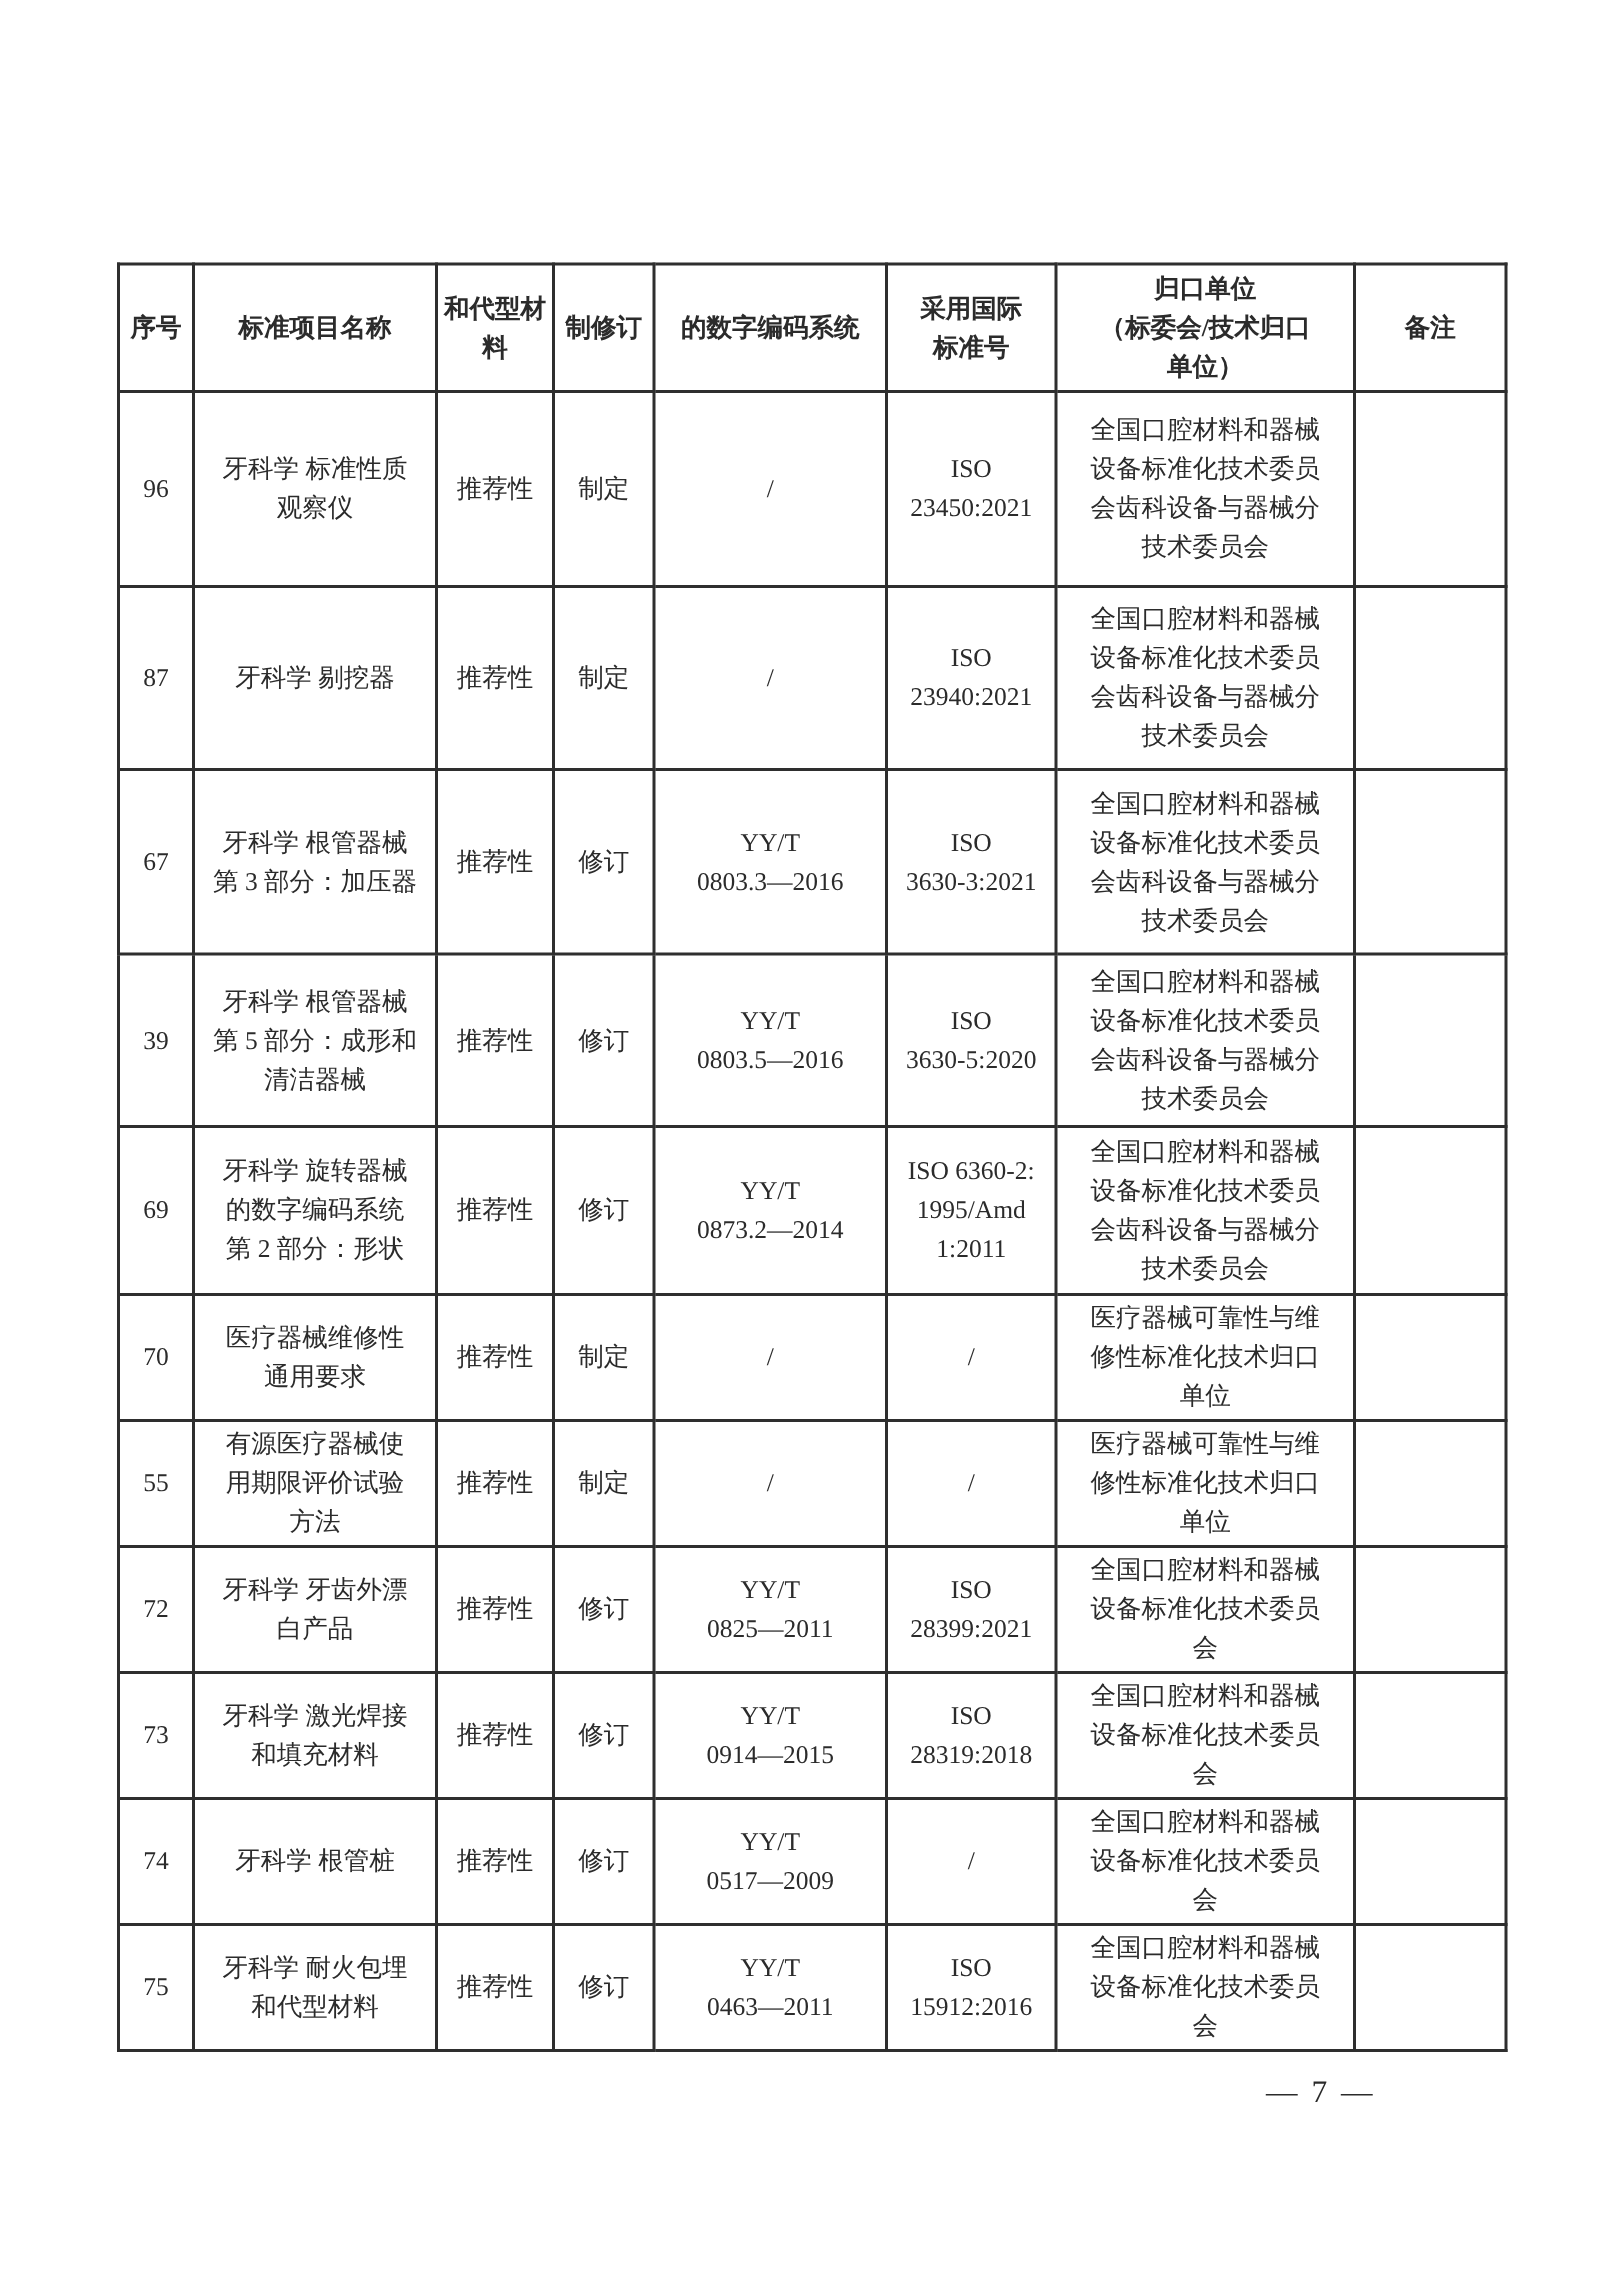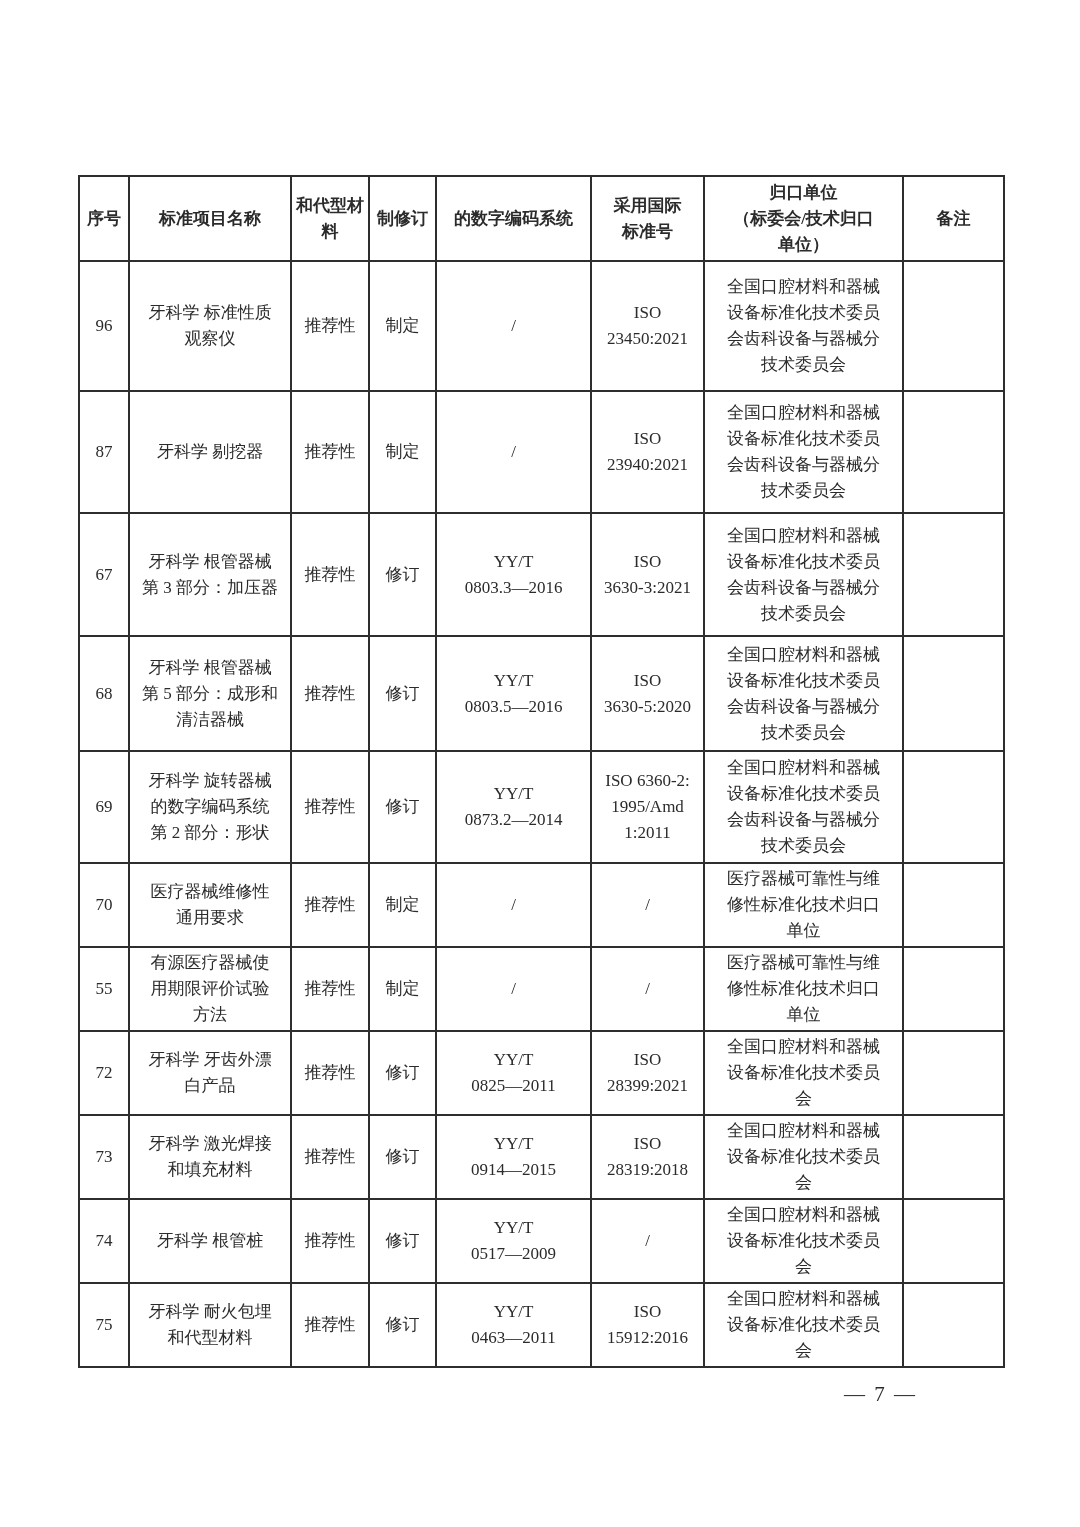--- a/index.html
+++ b/index.html
@@ -119,21 +119,21 @@
 0803.3—2016</td>
           <td>ISO
 3630-3:2021</td>
           <td>全国口腔材料和器械
 设备标准化技术委员
 会齿科设备与器械分
 技术委员会</td>
           <td></td>
         </tr>
         <tr style="height: 115px;">
-          <td>68</td>
+          <td>39</td>
           <td>牙科学 根管器械
 第 5 部分：成形和
 清洁器械</td>
           <td>推荐性</td>
           <td>修订</td>
           <td>YY/T
 0803.5—2016</td>
           <td>ISO
 3630-5:2020</td>
           <td>全国口腔材料和器械

